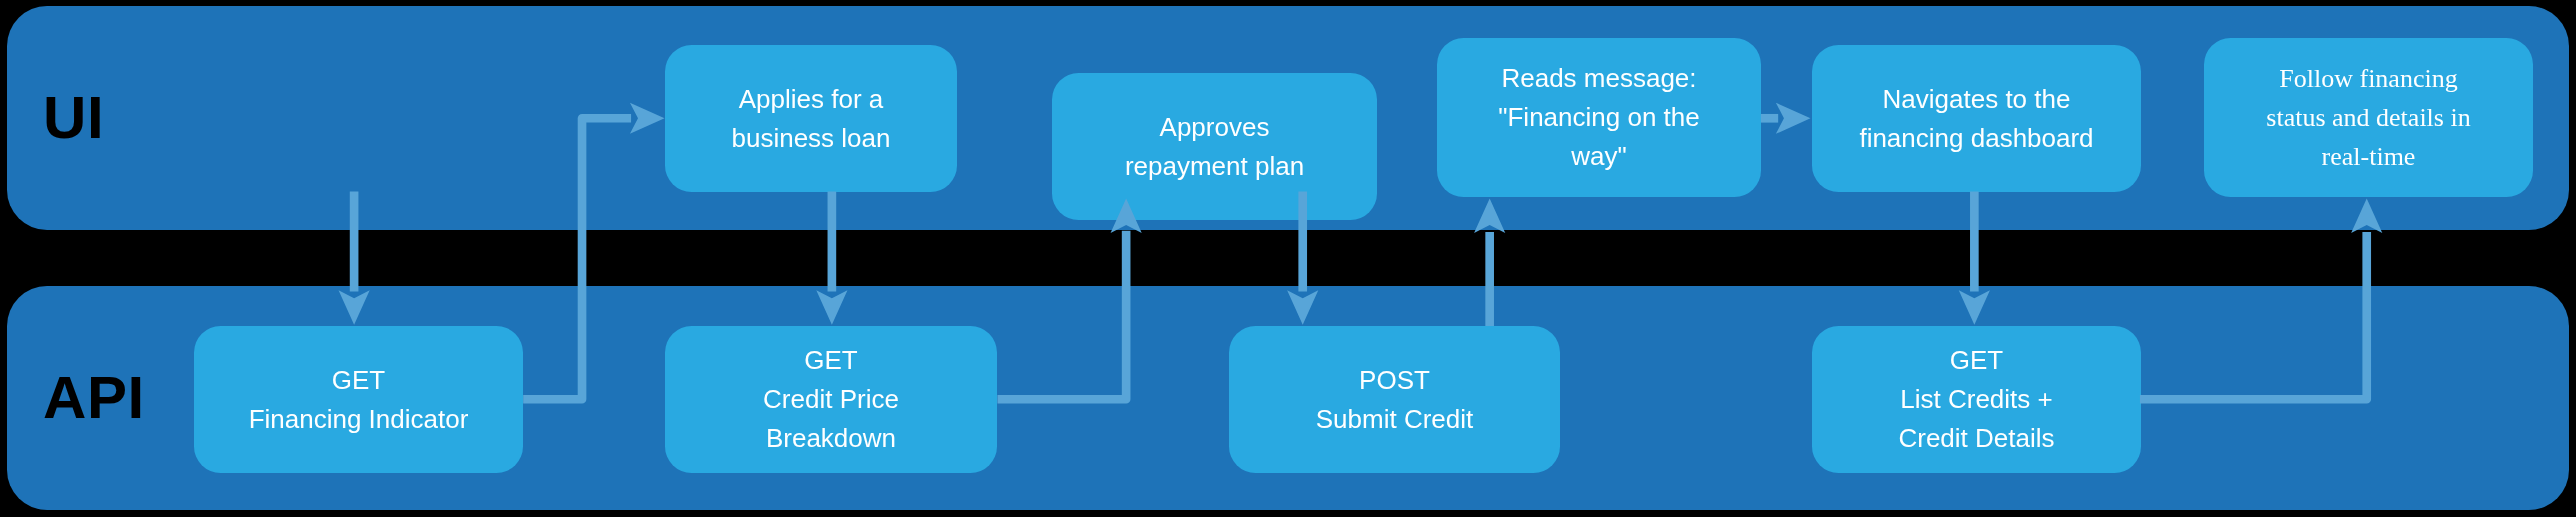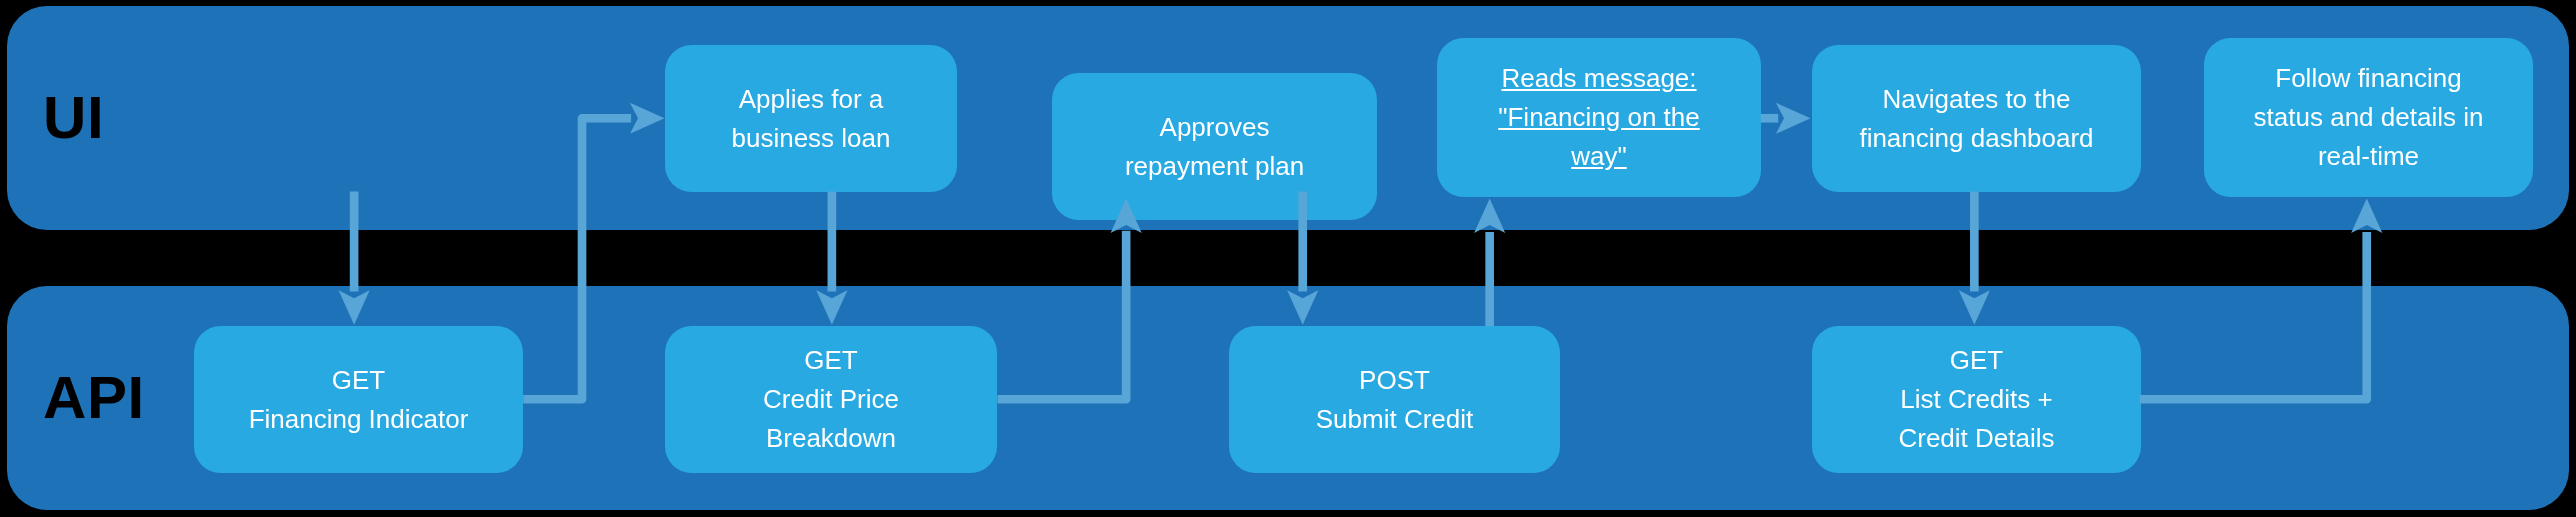--- a/index.html
+++ b/index.html
@@ -84,28 +84,28 @@
     <div class="lane-label">API</div>
   </div>
 
 
   <div class="node ui-node" style="left:665px; width:292px;">Applies for a
 business loan</div>
 
   <div class="node ui-node" style="left:1052px; width:325px;margin-top:28px;">Approves
 repayment plan</div>
 
-  <div class="node ui-node tall" style="left:1437px; width:324px;text-decoration:underline;">Reads message:
+  <div class="node ui-node tall" style="left:1437px; width:324px;">Reads message:
 "Financing on the
 way"</div>
 
   <div class="node ui-node" style="left:1812px; width:329px;">Navigates to the
 financing dashboard</div>
 
-  <div class="node ui-node tall" style="left:2204px; width:329px;">Follow financing
+  <div class="node ui-node tall" style="left:2204px; width:329px;font-family:Liberation Serif, serif;">Follow financing
 status and details in
 real-time</div>
 
   <div class="node api-node" style="left:194px; width:329px;">GET
 Financing Indicator</div>
 
   <div class="node api-node" style="left:665px; width:332px;">GET
 Credit Price
 Breakdown</div>
 

